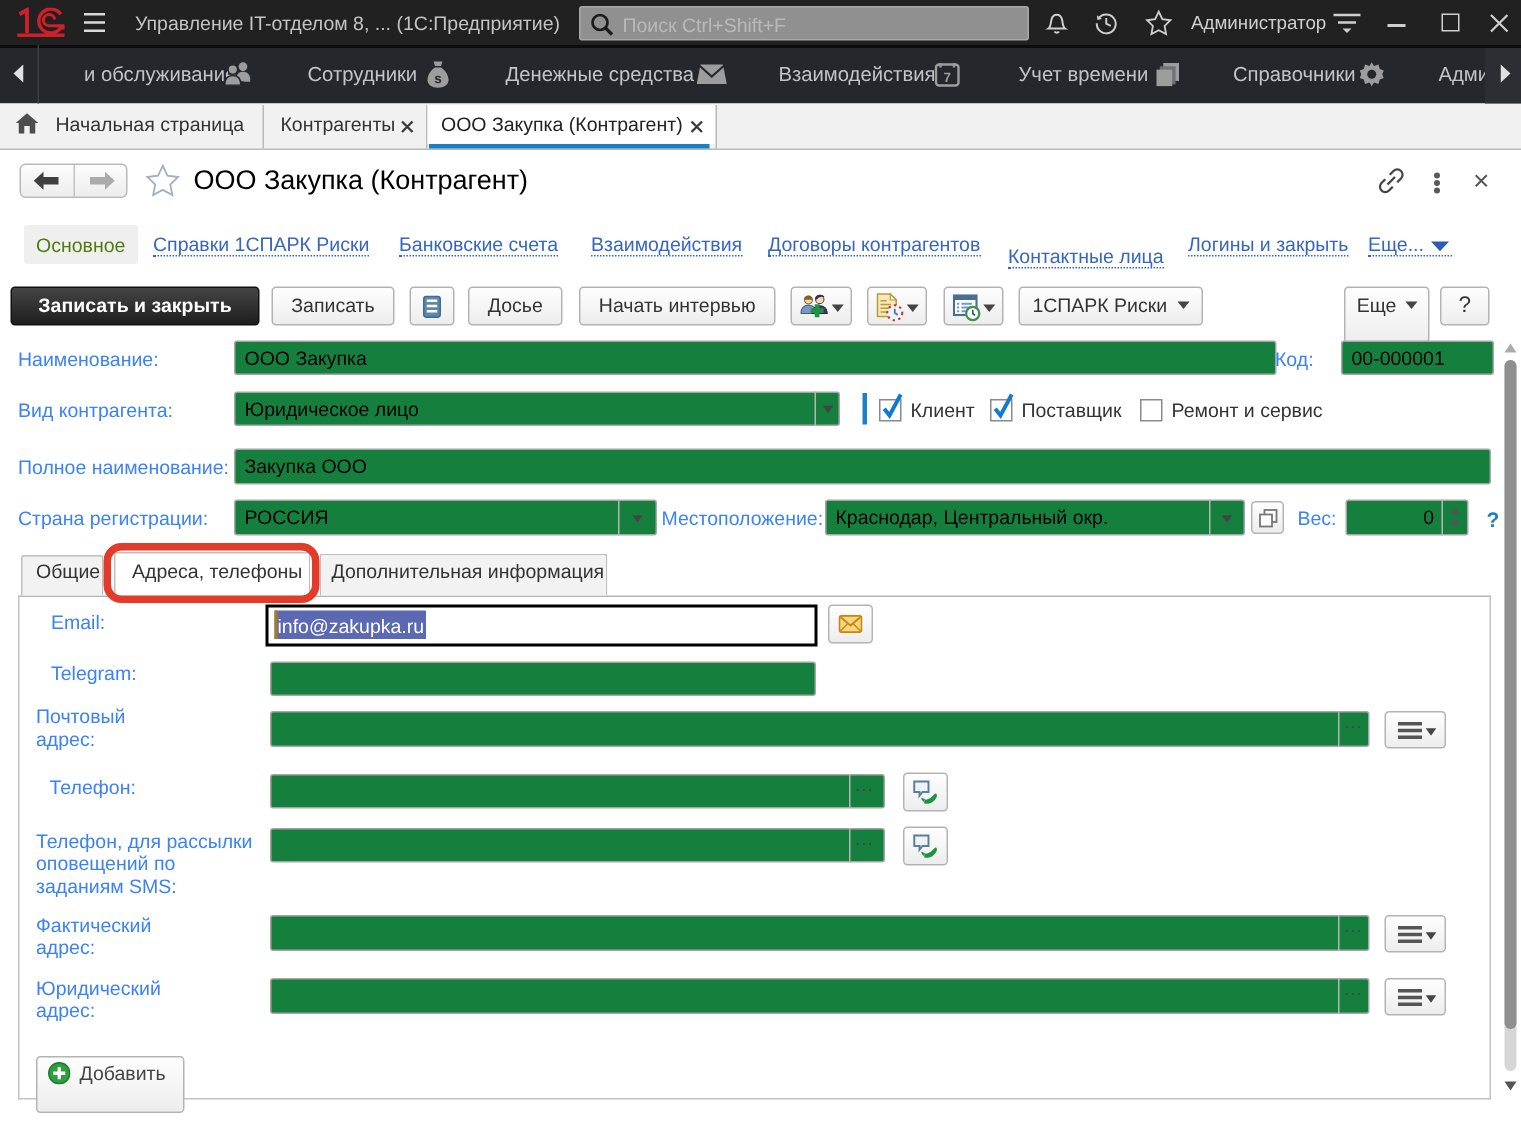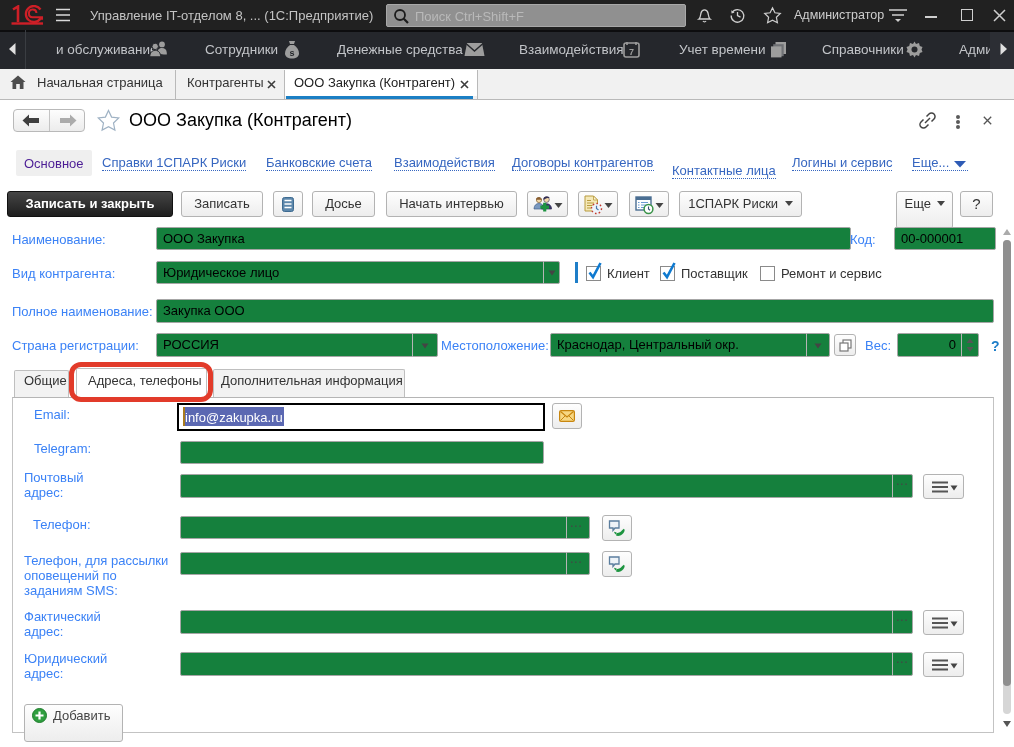--- a/index.html
+++ b/index.html
@@ -174,27 +174,27 @@
   <div class="abs" style="left:956px;top:115px;width:4px;height:4px;background:#5a5a5a;border-radius:50%;"></div>
   <div class="abs" style="left:956px;top:120px;width:4px;height:4px;background:#5a5a5a;border-radius:50%;"></div>
   <div class="abs" style="left:956px;top:125px;width:4px;height:4px;background:#5a5a5a;border-radius:50%;"></div>
 
   <svg class="abs" style="left:983px;top:116px" width="9" height="9" viewBox="0 0 9 9">
     <path d="M0.8 0.8 L8.2 8.2 M8.2 0.8 L0.8 8.2" stroke="#555" stroke-width="1.3"></path>
   </svg>
 </div>
 <div id="navlinks">
   <div class="abs" style="left:16px;top:150px;width:76px;height:26px;background:#efefef;border-radius:2px;"></div>
-  <div class="abs" style="left:24px;top:156px;color:#4c1d95;font-size:13px;">Основное</div>
+  <div class="abs" style="left:24px;top:156px;color:#4d7c0f;font-size:13px;">Основное</div>
   <div class="link" style="left:102px;top:155px;">Справки 1СПАРК Риски</div>
   <div class="link" style="left:266px;top:155px;">Банковские счета</div>
   <div class="link" style="left:394px;top:155px;">Взаимодействия</div>
   <div class="link" style="left:512px;top:155px;">Договоры контрагентов</div>
   <div class="link" style="left:672px;top:163px;text-align:right;">Контактные лица</div>
-  <div class="link" style="left:792px;top:155px;">Логины и сервис</div>
+  <div class="link" style="left:792px;top:155px;">Логины и закрыть</div>
   <div class="link" style="left:912px;top:155px;width:56px;">Еще...</div>
   <svg class="abs" style="left:953px;top:160px" width="14" height="8" viewBox="0 0 14 8">
     <path d="M1 1 L13 1 L7 7.5 Z" fill="#2e5bb5"></path>
   </svg>
 </div>
 <div id="toolbar">
   <div class="abs" style="left:7px;top:191px;width:166px;height:26px;background:linear-gradient(#454545,#1e1e1e);border:1px solid #111;border-radius:3px;color:#fff;font-size:13px;font-weight:bold;text-align:center;line-height:24px;">Записать и закрыть</div>
   <div class="btn" style="left:181px;top:191px;width:82px;height:26px;line-height:24px;">Записать</div>
   <div class="btn" style="left:273px;top:191px;width:30px;height:26px;">
     <svg style="margin-top:5px" width="12" height="15" viewBox="0 0 12 15">

